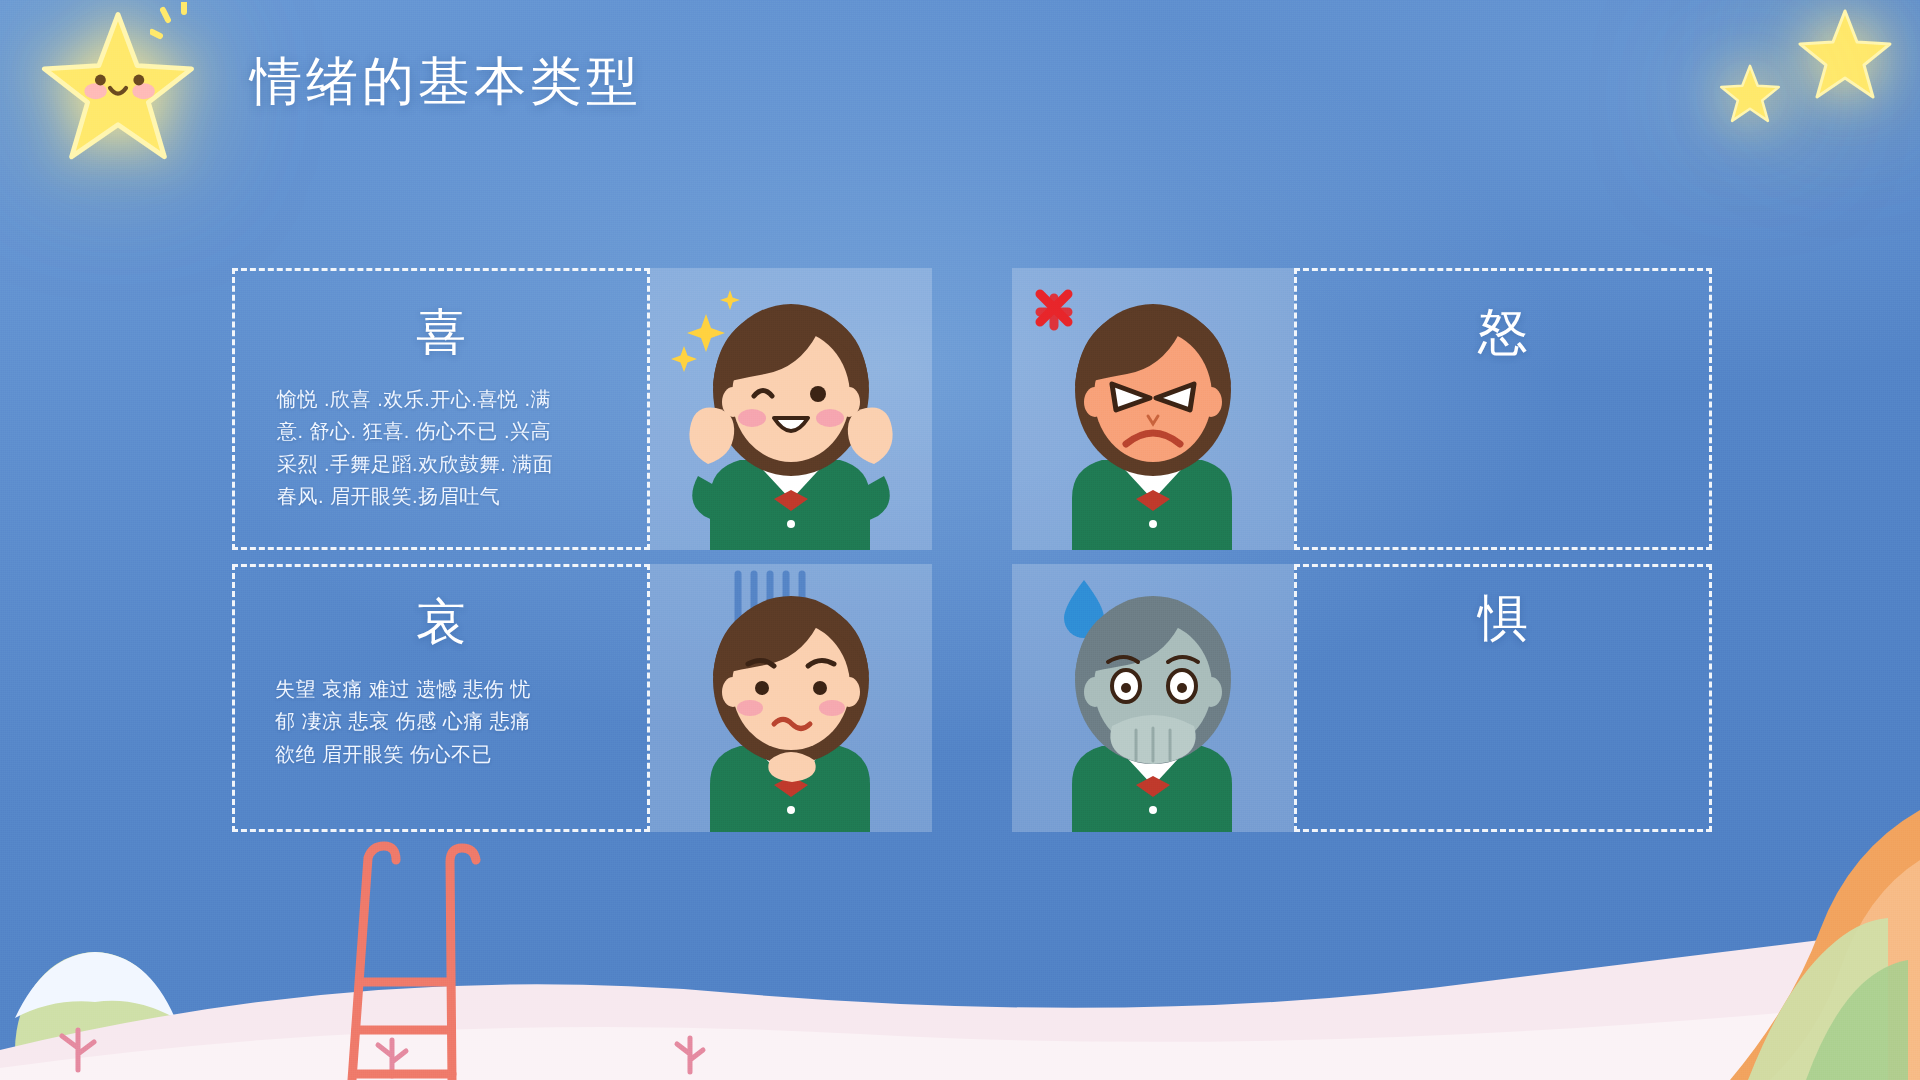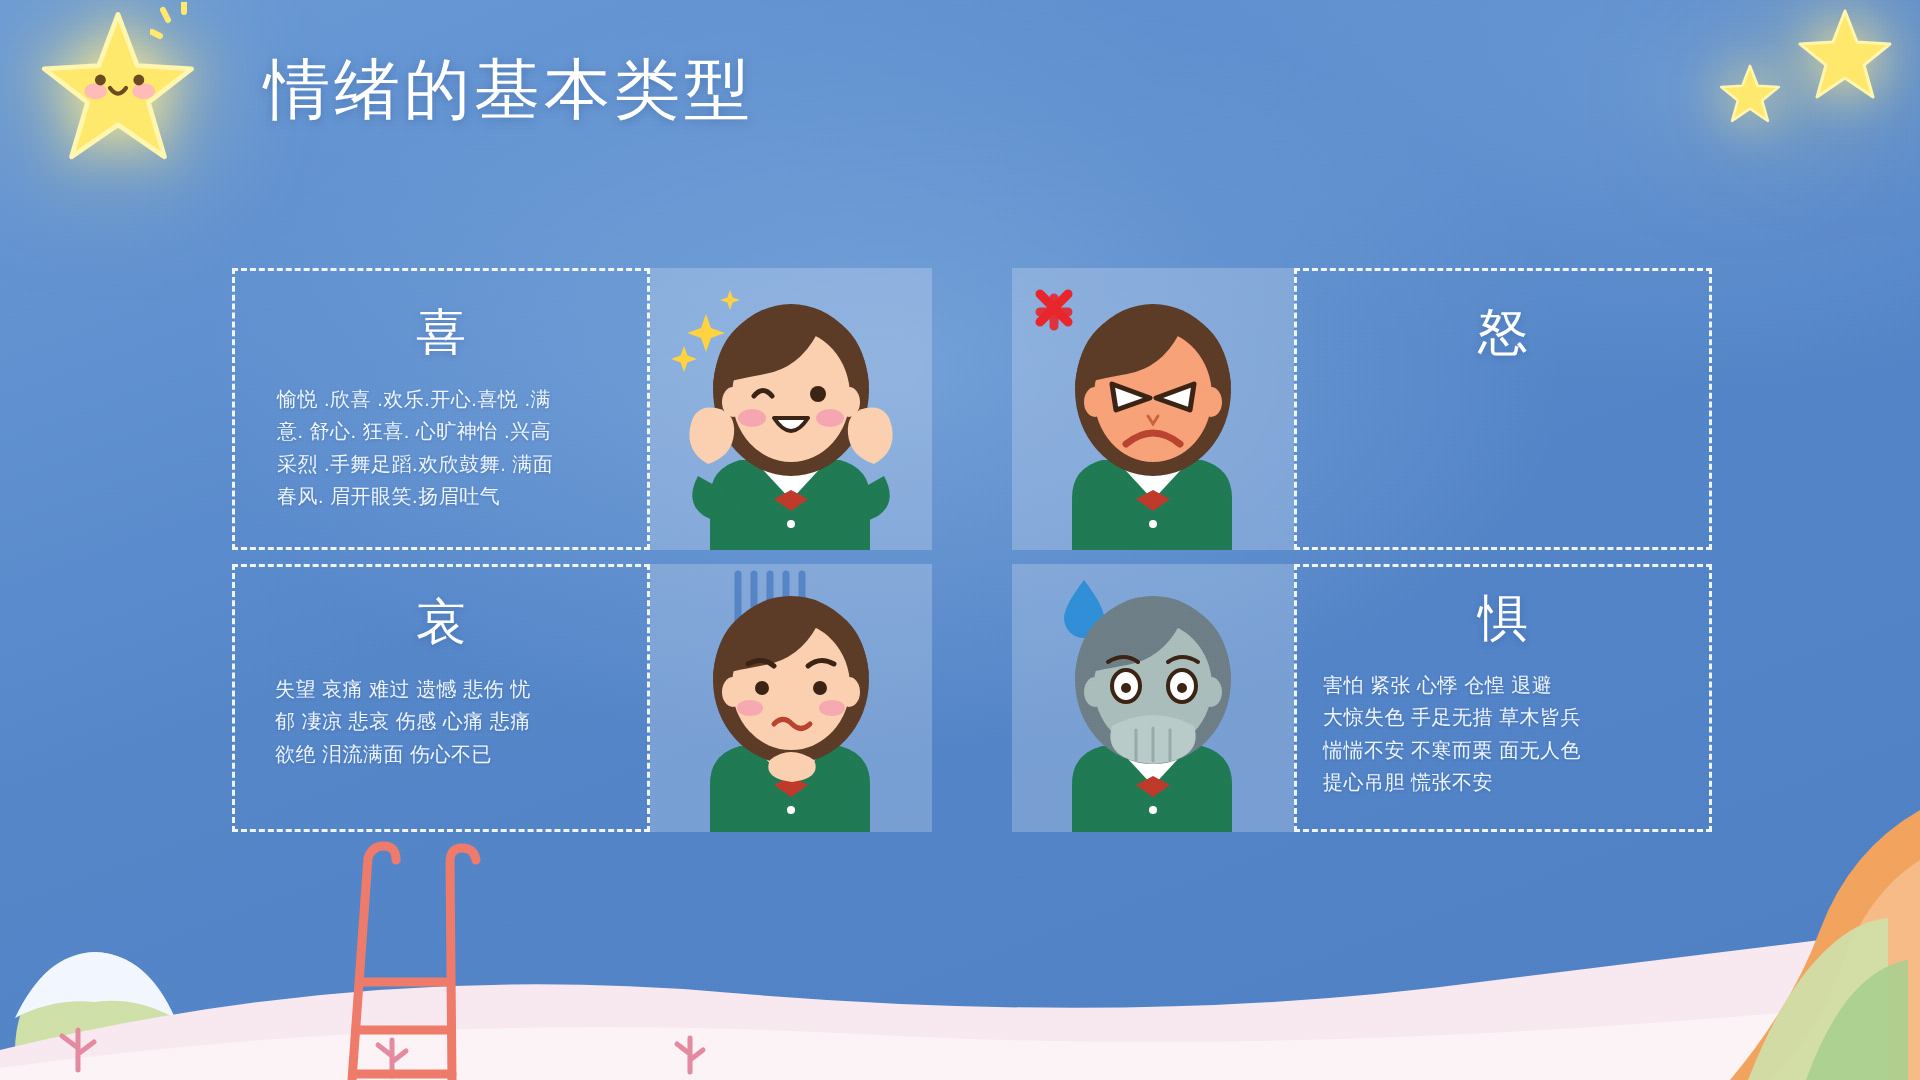--- a/index.html
+++ b/index.html
@@ -21,24 +21,23 @@
     background-image:
       repeating-linear-gradient(0deg, rgba(255,255,255,.045) 0 1px, rgba(0,0,0,.035) 1px 2px),
       repeating-linear-gradient(90deg, rgba(255,255,255,.04) 0 1px, rgba(0,0,0,.03) 1px 2px);
     mix-blend-mode:overlay;
   }
 
   
   #title{
     position:absolute;left:250px;top:52px;
     font-family:"Liberation Serif","DejaVu Serif",serif;
-    font-size:66px;line-height:1.15;color:#ffffff;letter-spacing:4px;
+    font-size:52px;line-height:1.15;color:#ffffff;letter-spacing:4px;
     text-shadow:0 2px 10px rgba(30,70,130,.35);
     white-space:nowrap;
-    margin-left:14px;
   }
 
   
   .star-wrap{position:absolute;}
   .glow{filter:drop-shadow(0 0 26px rgba(255,236,140,.95)) drop-shadow(0 0 60px rgba(255,230,120,.55));}
 
   
   .panel{position:absolute;border:3px dashed rgba(255,255,255,.92);box-sizing:border-box;}
   .imgbox{position:absolute;background:rgba(255,255,255,.22);overflow:hidden;}
   .cat-char{
@@ -86,21 +85,21 @@
     <svg width="64" height="64" viewBox="0 0 100 100">
       <path d="M50 6 L62 37 L95 39 L69 60 L78 92 L50 73 L22 92 L31 60 L5 39 L38 37 Z" fill="#ffe96b" stroke="#fff6b0" stroke-width="4" stroke-linejoin="round"></path>
     </svg>
   </div>
 
   <div id="title">情绪的基本类型</div>
 
   <div class="panel" style="left:232px;top:268px;width:418px;height:282px;">
     <div class="pad cat-char" style="top:36px;">喜</div>
     <div class="pad cat-body" style="top:112px;left:42px;right:24px;">愉悦 .欣喜 .欢乐.开心.喜悦 .满
-意. 舒心. 狂喜. 心旷神怡 .兴高
+意. 舒心. 狂喜. 伤心不已 .兴高
 采烈 .手舞足蹈.欢欣鼓舞. 满面
 春风. 眉开眼笑.扬眉吐气</div>
   </div>
   <div class="imgbox" style="left:650px;top:268px;width:282px;height:282px;">
     <svg width="282" height="282" viewBox="0 0 282 282">
 
       <g fill="#ffd23f">
         <path d="M56 46 l5 14 14 5 -14 5 -5 14 -5 -14 -14 -5 14 -5 z"></path>
         <path d="M34 78 l3.5 9.5 9.5 3.5 -9.5 3.5 -3.5 9.5 -3.5 -9.5 -9.5 -3.5 9.5 -3.5 z"></path>
         <path d="M80 22 l2.6 7.4 7.4 2.6 -7.4 2.6 -2.6 7.4 -2.6 -7.4 -7.4 -2.6 7.4 -2.6 z"></path>
@@ -165,21 +164,21 @@
     </svg>
   </div>
   <div class="panel" style="left:1294px;top:268px;width:418px;height:282px;">
     <div class="pad cat-char" style="top:36px;">怒</div>
   </div>
 
   <div class="panel" style="left:232px;top:564px;width:418px;height:268px;">
     <div class="pad cat-char" style="top:30px;">哀</div>
     <div class="pad cat-body" style="top:106px;left:40px;right:24px;">失望  哀痛 难过 遗憾 悲伤 忧
 郁 凄凉  悲哀 伤感 心痛  悲痛
-欲绝   泪流满面   伤心不已</div>
+欲绝   眉开眼笑   伤心不已</div>
   </div>
   <div class="imgbox" style="left:650px;top:564px;width:282px;height:268px;">
     <svg width="282" height="268" viewBox="0 0 282 268">
 
       <g stroke="#4e7fc4" stroke-width="7" stroke-linecap="round" opacity=".85">
         <path d="M88 10 L88 58"></path>
           <path d="M104 10 L104 70"></path>
         <path d="M120 10 L120 52"></path>
           <path d="M136 10 L136 66"></path>
         <path d="M152 10 L152 48"></path>
@@ -233,24 +232,20 @@
       <path d="M100 162 q41-22 82 0 q10 34 -41 38 q-51 -4 -41 -38 z" fill="#b9cbc8"></path>
       <g stroke="#95aaa7" stroke-width="3" fill="none" stroke-linecap="round">
         <path d="M124 166 v30"></path>
           <path d="M141 164 v33"></path>
           <path d="M158 166 v30"></path>
       </g>
     </svg>
   </div>
   <div class="panel" style="left:1294px;top:564px;width:418px;height:268px;">
     <div class="pad cat-char" style="top:26px;">惧</div>
-    <div class="pad cat-body" style="top:102px;left:26px;right:26px;">害怕  紧张  心悸 仓惶 退避
-大惊失色 手足无措  草木皆兵
-惴惴不安 不寒而栗 面无人色
-提心吊胆  慌张不安</div>
   </div>
 
   <div id="scenery">
     <svg width="1920" height="330" viewBox="0 0 1920 330">
 
       <g>
         <ellipse cx="95" cy="300" rx="80" ry="98" fill="#cfe0a8"></ellipse>
         <path d="M15 268 q30-64 80-66 q52 2 80 66 q-40-22 -80-16 q-42 -4 -80 16 z" fill="#f2f7ff"></path>
         <ellipse cx="200" cy="320" rx="46" ry="56" fill="#2b3f82"></ellipse>
         <path d="M156 306 q20-36 44-38 q26 2 44 38 q-22-12 -44-9 q-24 -3 -44 9 z" fill="#f2f7ff"></path>

